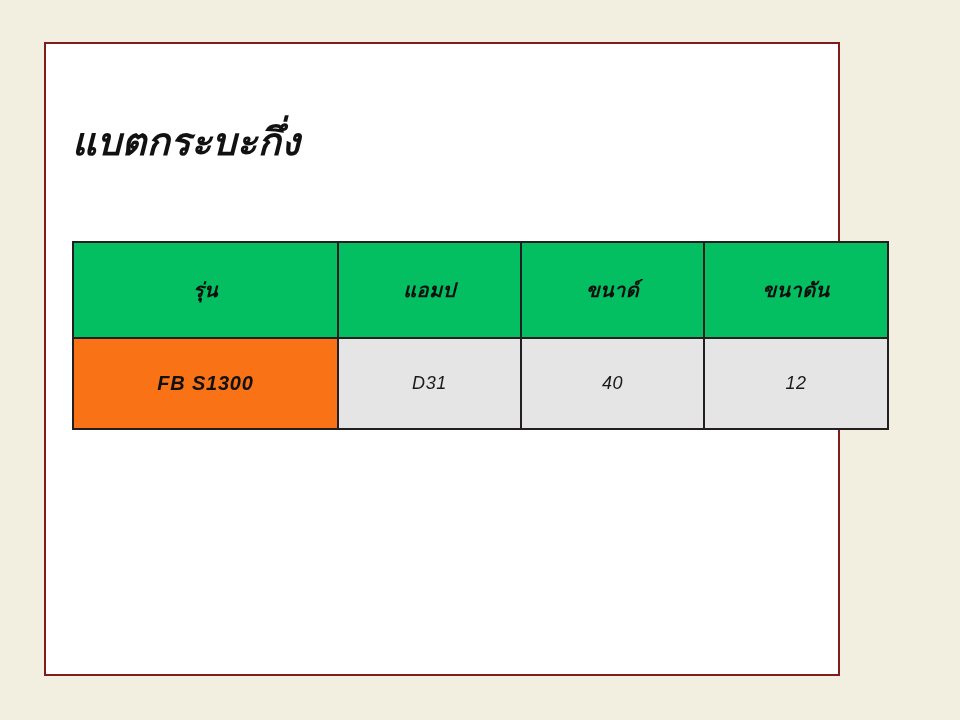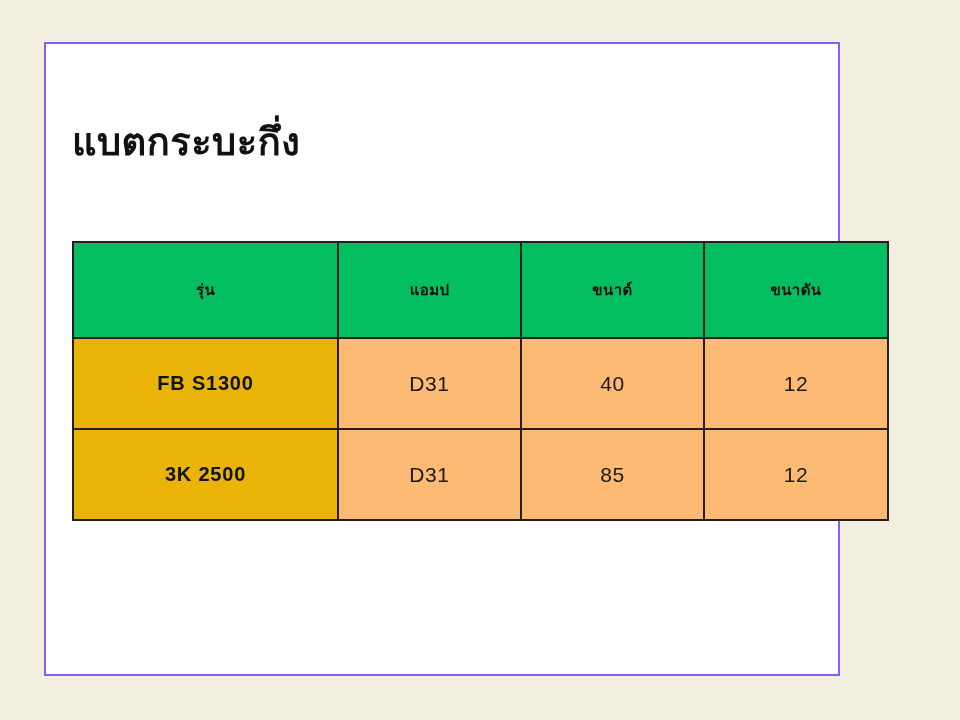--- a/index.html
+++ b/index.html
@@ -14,22 +14,23 @@
     overflow: hidden;
   }
 
   .slide-card {
     position: absolute;
     left: 44px;
     top: 42px;
     width: 796px;
     height: 634px;
     background: #ffffff;
-    border: 2px solid #8b5cf6;
+    border: 2px solid #7f1d1d;
     box-sizing: border-box;
+    font-style: italic;
   }
 
   .slide-title {
     position: absolute;
     left: 26px;
     top: 78px;
     font-size: 38px;
     font-weight: bold;
     color: #111111;
     letter-spacing: 0.5px;
@@ -56,37 +57,37 @@
     border: 2px solid #231f20;
     text-align: center;
     vertical-align: middle;
     padding: 0;
   }
 
   .spec-table thead th {
     background: #04be62;
     color: #0d0d0d;
     height: 94px;
-    font-size: 15px;
+    font-size: 20px;
     font-weight: bold;
     letter-spacing: 0.4px;
   }
 
   .spec-table tbody tr { height: 91px; }
 
   .spec-table tbody td {
-    background: #fdba74;
+    background: #e5e5e5;
     color: #1a1a1a;
-    font-size: 21px;
+    font-size: 18px;
     font-weight: normal;
     letter-spacing: 0.6px;
   }
 
   .spec-table tbody td.cell-model {
-    background: #eab308;
+    background: #f97316;
     font-weight: bold;
     font-size: 20px;
     letter-spacing: 0.8px;
     color: #111111;
   }
 </style>
 </head>
 <body>
 
 <div class="slide-card">
@@ -108,22 +109,16 @@
         <th>ขนาดัน</th>
       </tr>
     </thead>
     <tbody>
       <tr>
         <td class="cell-model">FB S1300</td>
         <td>D31</td>
         <td>40</td>
         <td>12</td>
       </tr>
-      <tr>
-        <td class="cell-model">3K 2500</td>
-        <td>D31</td>
-        <td>85</td>
-        <td>12</td>
-      </tr>
     </tbody>
   </table>
 
 </div>
 
 </body></html>

